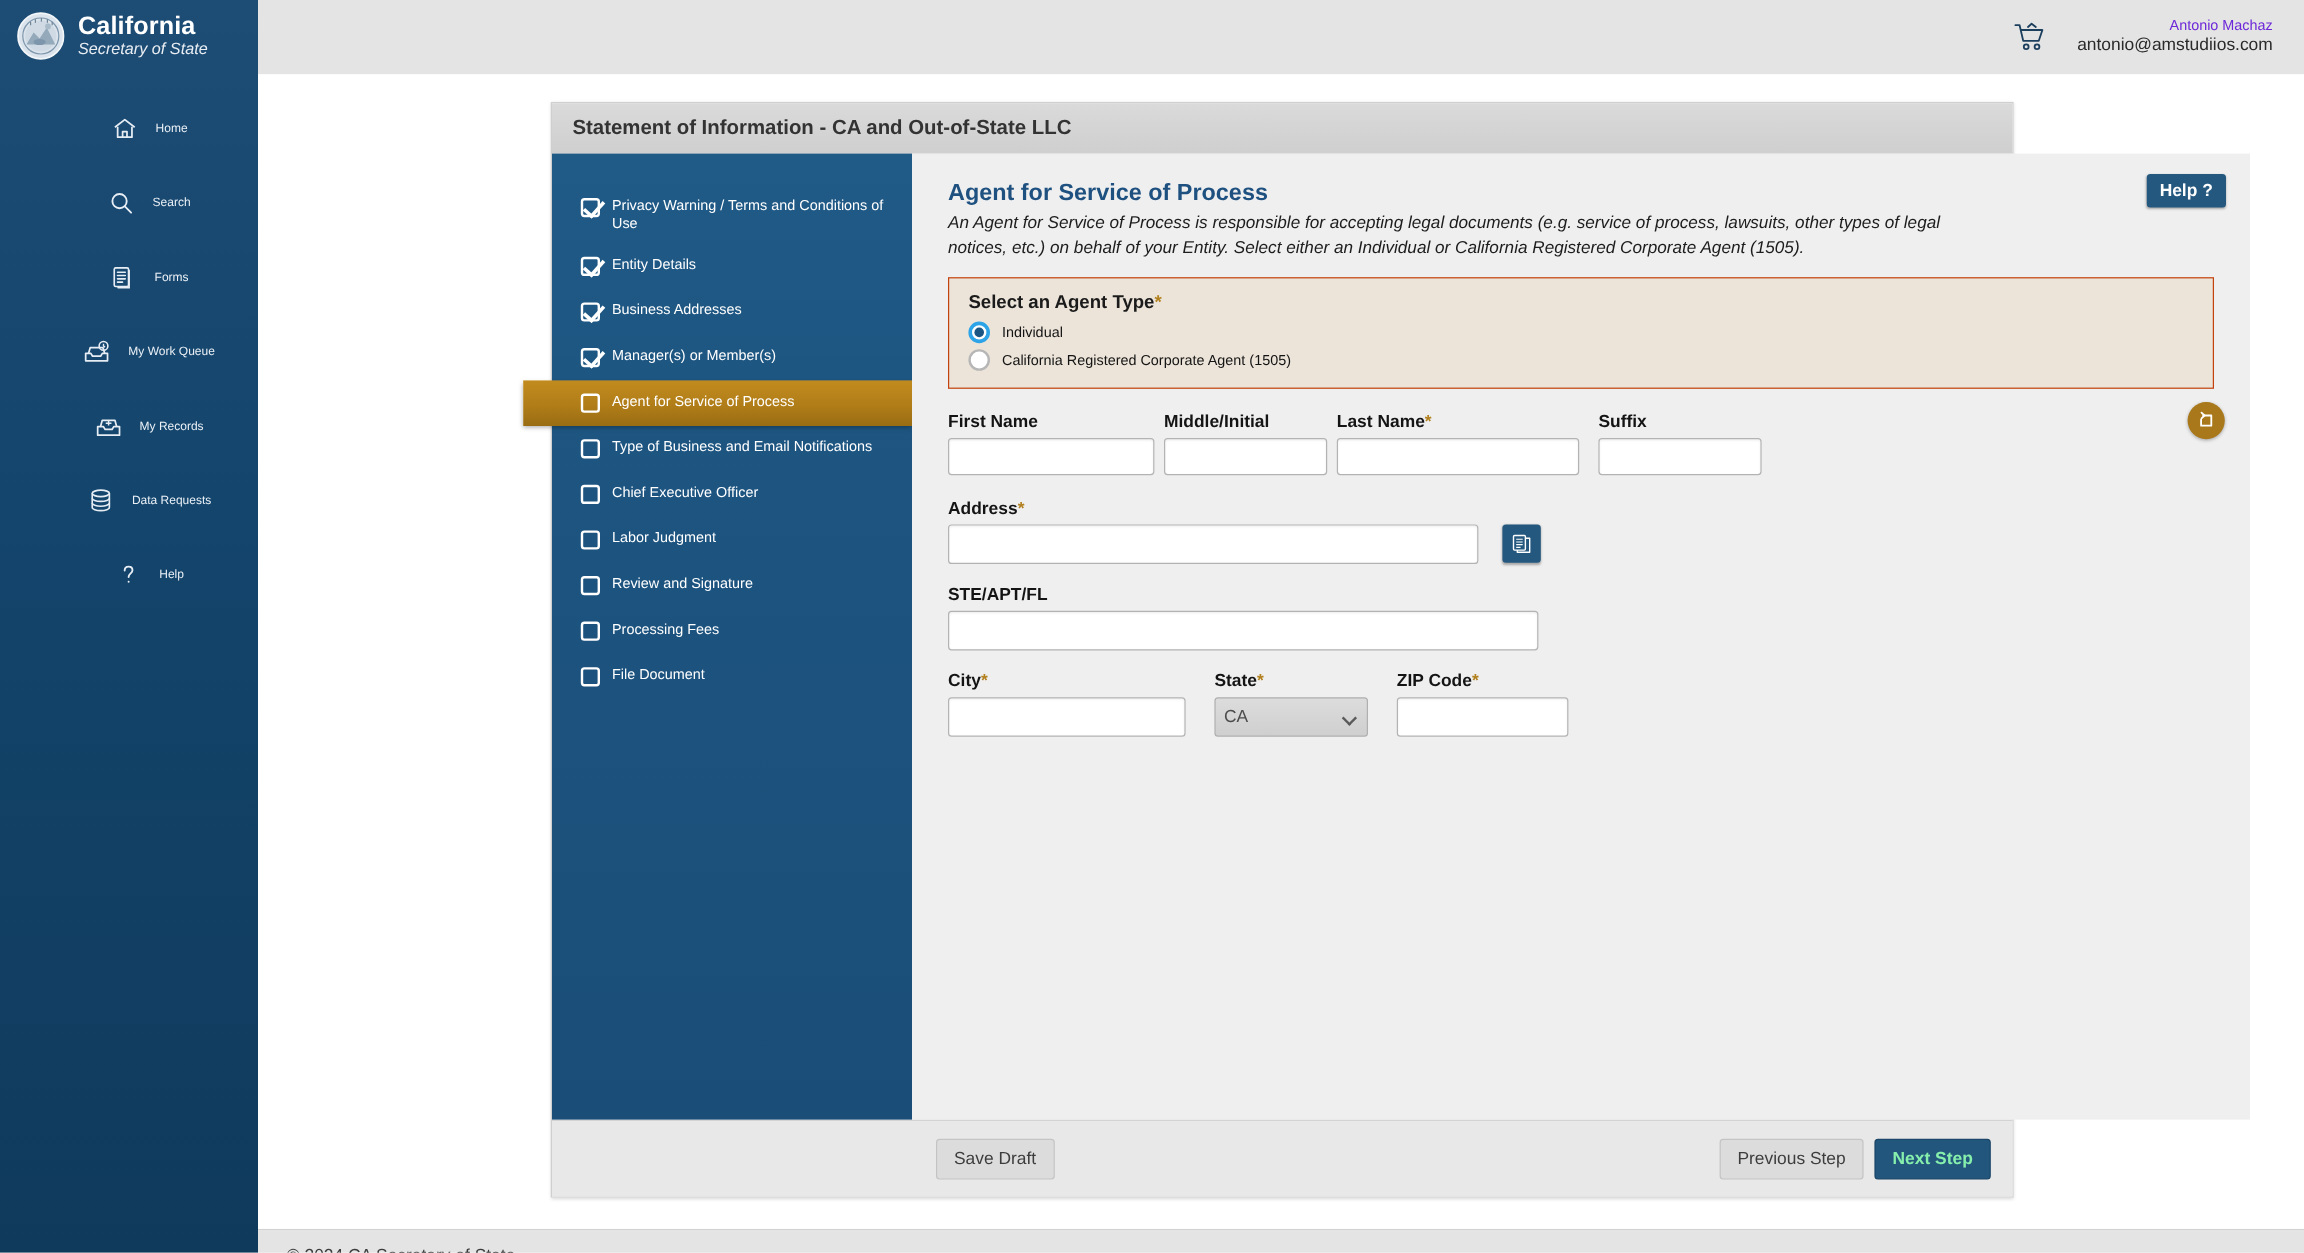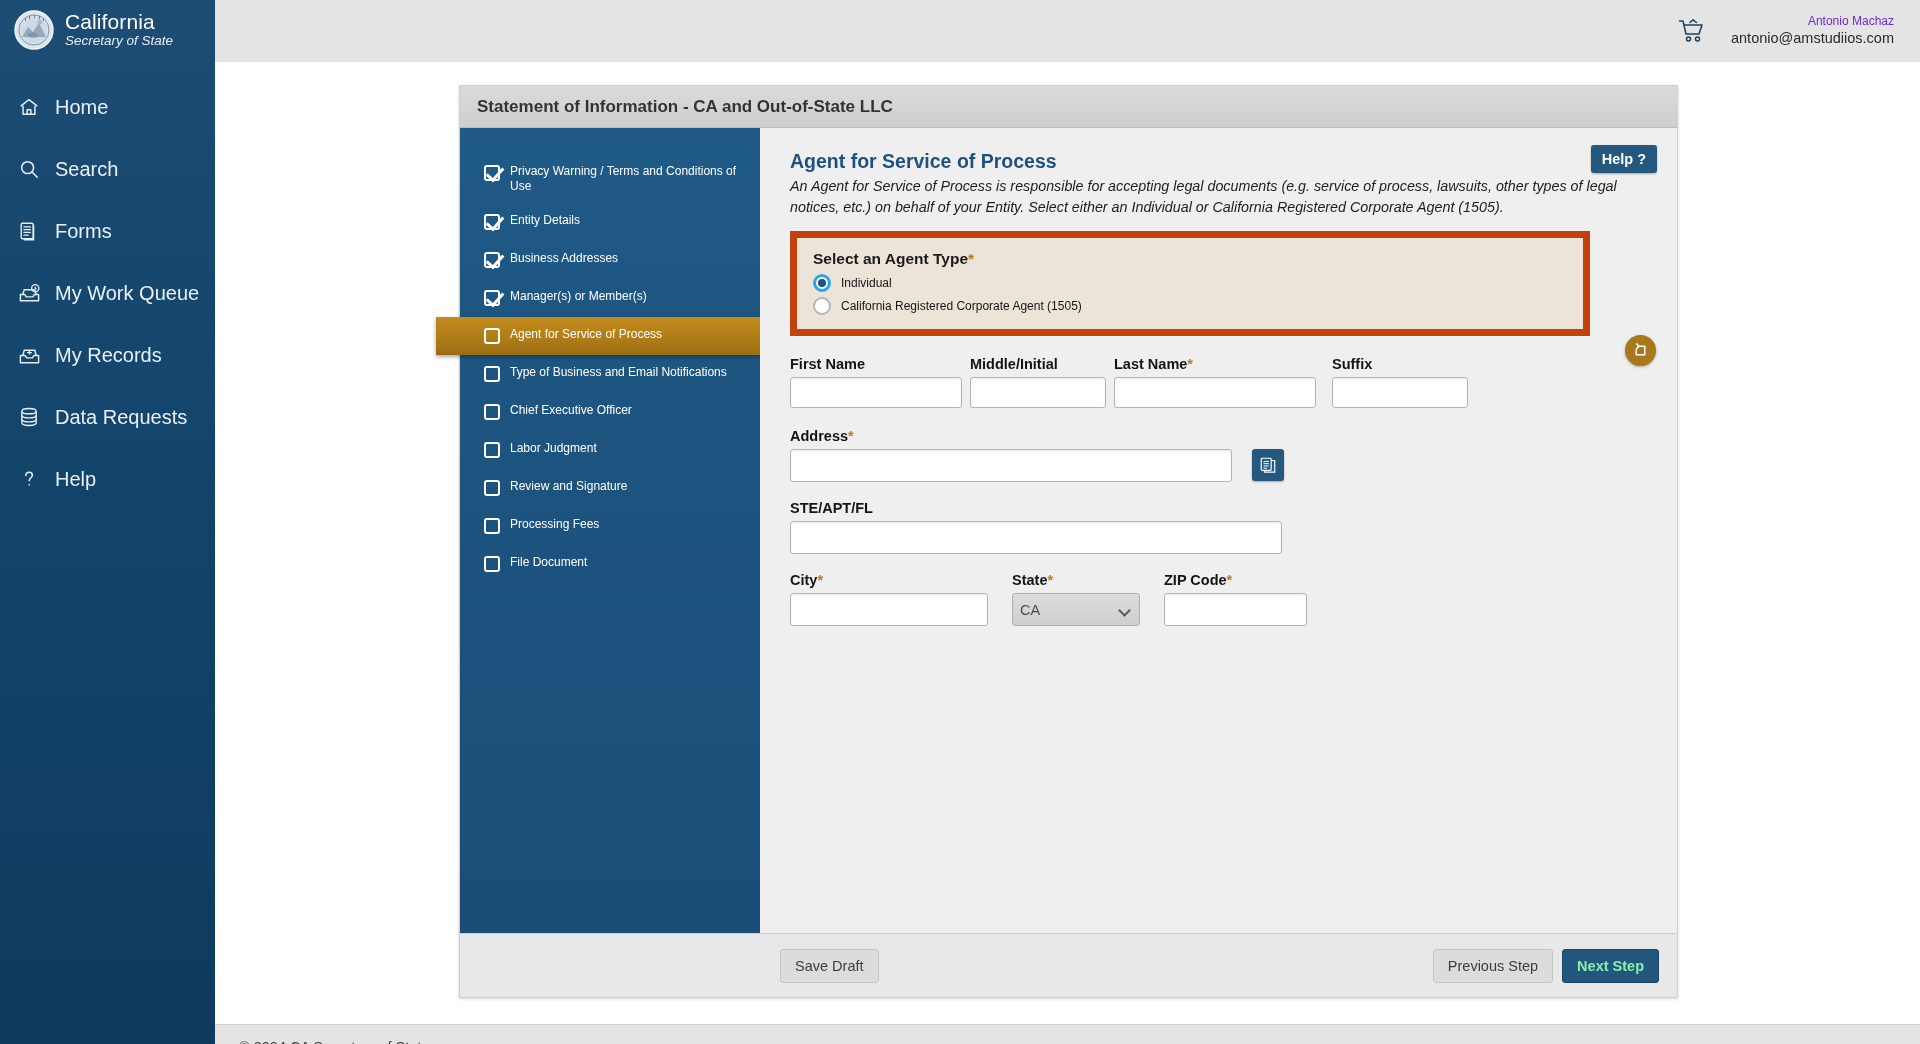--- a/index.html
+++ b/index.html
@@ -13,28 +13,28 @@
 
   
   .sidebar {
     width: 215px; height: 1044px; flex: 0 0 215px;
     background: linear-gradient(180deg, #1d4c75 0%, #14456c 40%, #0f3a5c 100%);
     position: relative; z-index: 5;
   }
   .brand { display: flex; align-items: center; gap: 11px; padding: 12px 0 14px 14px; height: 62px; }
   .seal { width: 40px; height: 40px; flex: 0 0 40px; }
   .brand-text { line-height: 1.05; }
-  .brand-title { font-size: 21px; font-weight: normal; color: #fff; letter-spacing: .1px; }
+  .brand-title { font-size: 21px; font-weight: bold; color: #fff; letter-spacing: .1px; }
   .brand-sub { font-size: 13.5px; font-style: italic; color: #e9eef3; margin-top: 1px; }
 
   .nav { margin-top: 14px; }
   .nav-item {
     display: flex; align-items: center; gap: 14px;
-    height: 62px; padding-left: 17px; color: #eaf0f6;
-    font-size: 20px; cursor: pointer;
+    height: 62px; padding-left: 33px; color: #eaf0f6;
+    font-size: 10px; cursor: pointer; justify-content: center;
   }
   .nav-ico { width: 24px; height: 24px; flex: 0 0 24px; display: flex; align-items: center; justify-content: center; }
   .nav-ico svg { display: block; }
 
   
   .right { flex: 1 1 auto; position: relative; height: 1044px; background: #fff; }
 
   .topbar {
     height: 62px; background: #e4e4e4;
     display: flex; align-items: center; justify-content: flex-end;
@@ -108,22 +108,22 @@
   .restore-btn {
     position: absolute; right: 21px; top: 207px;
     width: 31px; height: 31px; border-radius: 50%;
     background: #a9781a; display: flex; align-items: center; justify-content: center;
     cursor: pointer; box-shadow: 0 1px 3px rgba(0,0,0,.3); z-index: 3;
   }
   .sec-title { font-size: 19.5px; font-weight: bold; color: #1f5180; margin-bottom: 3px; }
   .sec-desc { font-size: 14.3px; font-style: italic; color: #1d1d1d; line-height: 1.45; max-width: 855px; }
 
   .agent-box {
-    margin-top: 14px; background: #ece4d9; border: 7px solid #c2410c;
-    padding: 12px 16px 14px 16px; width: 800px;
+    margin-top: 14px; background: #ece4d9; border: 1px solid #c2410c;
+    padding: 12px 16px 14px 16px; width: 1055px;
   }
   .agent-title { font-size: 15.5px; font-weight: bold; color: #1b1b1b; margin-bottom: 6px; }
   .radio-row { display: flex; align-items: center; gap: 10px; margin-top: 5px; font-size: 12px; color: #141414; cursor: pointer; }
   .rd { width: 18px; height: 18px; flex: 0 0 18px; border-radius: 50%; background: #fff; border: 2px solid #b6b6b6; position: relative; }
   .rd.on { border: 3px solid #2da4e8; background: #fff; }
   .rd.on::after { content:""; position:absolute; left:2px; top:2px; width:8px; height:8px; border-radius:50%; background:#1a5584; }
 
   .fields { margin-top: 20px; }
   .row { display: flex; gap: 8px; align-items: flex-end; }
   .fg { display: flex; flex-direction: column; }

